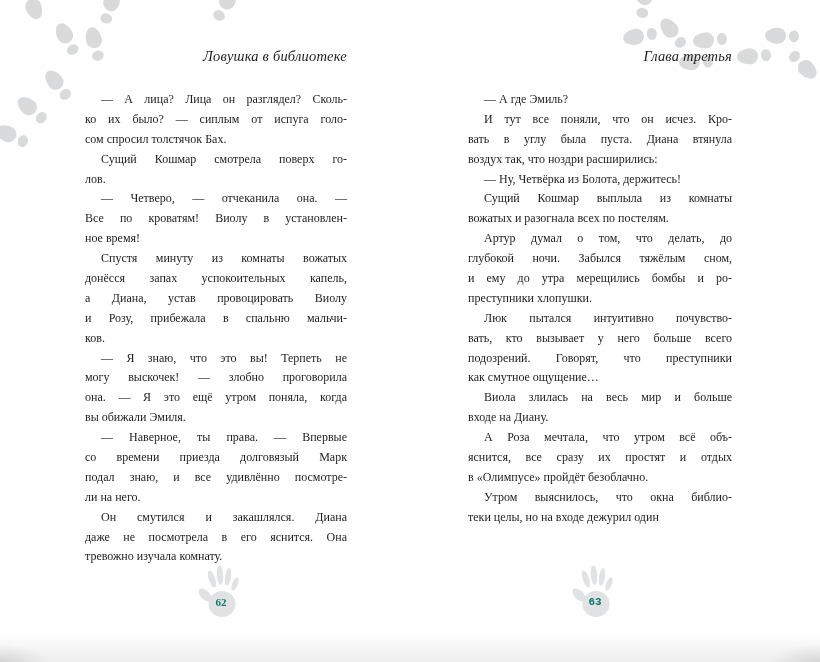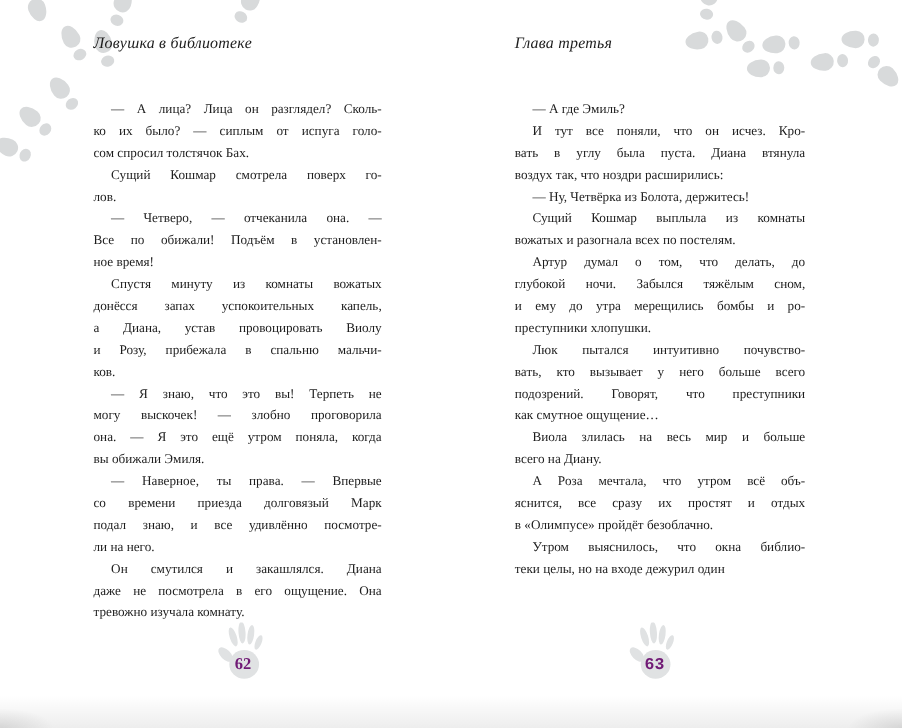--- a/index.html
+++ b/index.html
@@ -17,22 +17,22 @@
     position:relative;
   }
   .spread{position:absolute;inset:0;}
 
   
   .page{position:absolute;top:0;height:662px;}
   .page-left{left:85px;width:262px;}
   .page-right{left:468px;width:264px;}
 
   .running-head{
-    position:absolute;top:32px;left:0;right:0;
-    text-align:left;
+    position:absolute;top:48px;left:0;right:0;
+    text-align:right;
     font-style:italic;
     font-size:14.5px;
     letter-spacing:.2px;
   }
 
   .body-text{
     position:absolute;top:90px;left:0;right:0;
     font-size:12px;
   }
   .line{
@@ -46,23 +46,23 @@
   }
   .line.first{text-indent:16px;}
   .line.last{text-align-last:left;white-space:normal;}
 
   
   .pagefoot{position:absolute;width:48px;height:54px;}
   .pagefoot svg{position:absolute;inset:0;color:var(--hand);}
   .pagenum{
     position:absolute;left:0;right:0;top:30px;
     text-align:center;
-    font-size:15px;
+    font-size:11px;
     font-weight:bold;
-    color:#701a75;
+    color:#0f766e;
   }
   .pagefoot-left{left:197px;top:566px;}
   .pagefoot-right{left:571px;top:566px;font-family:Liberation Mono, monospace;}
 
   
   .fp{position:absolute;width:20px;height:34px;transform:rotate(var(--r));}
   .fp::before{ 
     content:"";position:absolute;left:2px;top:0;width:16px;height:21px;
     background:var(--deco);
     border-radius:50% 50% 48% 52% / 62% 62% 38% 38%;
@@ -111,37 +111,37 @@
 
   <section class="page page-left">
     <div class="running-head">Ловушка в библиотеке</div>
     <div class="body-text">
         <div class="line first">— А лица? Лица он разглядел? Сколь-</div>
         <div class="line">ко их было? — сиплым от испуга голо-</div>
         <div class="line last">сом спросил толстячок Бах.</div>
         <div class="line first">Сущий Кошмар смотрела поверх го-</div>
         <div class="line last">лов.</div>
         <div class="line first">— Четверо, — отчеканила она. —</div>
-        <div class="line">Все по обижали! Подъём в установлен-</div>
+        <div class="line">Все по кроватям! Виолу в установлен-</div>
         <div class="line last">ное время!</div>
         <div class="line first">Спустя минуту из комнаты вожатых</div>
         <div class="line">донёсся запах успокоительных капель,</div>
         <div class="line">а Диана, устав провоцировать Виолу</div>
         <div class="line">и Розу, прибежала в спальню мальчи-</div>
         <div class="line last">ков.</div>
         <div class="line first">— Я знаю, что это вы! Терпеть не</div>
         <div class="line">могу выскочек! — злобно проговорила</div>
         <div class="line">она. — Я это ещё утром поняла, когда</div>
         <div class="line last">вы обижали Эмиля.</div>
         <div class="line first">— Наверное, ты права. — Впервые</div>
         <div class="line">со времени приезда долговязый Марк</div>
         <div class="line">подал знаю, и все удивлённо посмотре-</div>
         <div class="line last">ли на него.</div>
         <div class="line first">Он смутился и закашлялся. Диана</div>
-        <div class="line">даже не посмотрела в его ощущение. Она</div>
+        <div class="line">даже не посмотрела в его яснится. Она</div>
         <div class="line last">тревожно изучала комнату.</div>
       </div>
   </section>
 
   <section class="page page-right">
     <div class="running-head">Глава третья</div>
     <div class="body-text">
         <div class="line first last">— А где Эмиль?</div>
         <div class="line first">И тут все поняли, что он исчез. Кро-</div>
         <div class="line">вать в углу была пуста. Диана втянула</div>
@@ -151,21 +151,21 @@
         <div class="line last">вожатых и разогнала всех по постелям.</div>
         <div class="line first">Артур думал о том, что делать, до</div>
         <div class="line">глубокой ночи. Забылся тяжёлым сном,</div>
         <div class="line">и ему до утра мерещились бомбы и ро-</div>
         <div class="line last">преступники хлопушки.</div>
         <div class="line first">Люк пытался интуитивно почувство-</div>
         <div class="line">вать, кто вызывает у него больше всего</div>
         <div class="line">подозрений. Говорят, что преступники</div>
         <div class="line last">как смутное ощущение…</div>
         <div class="line first">Виола злилась на весь мир и больше</div>
-        <div class="line last">всего на Диану.</div>
+        <div class="line last">входе на Диану.</div>
         <div class="line first">А Роза мечтала, что утром всё объ-</div>
         <div class="line">яснится, все сразу их простят и отдых</div>
         <div class="line last">в «Олимпусе» пройдёт безоблачно.</div>
         <div class="line first">Утром выяснилось, что окна библио-</div>
         <div class="line last">теки целы, но на входе дежурил один</div>
       </div>
   </section>
 
   <div class="pagefoot pagefoot-left">
     <svg viewBox="0 0 48 54" width="48" height="54">

